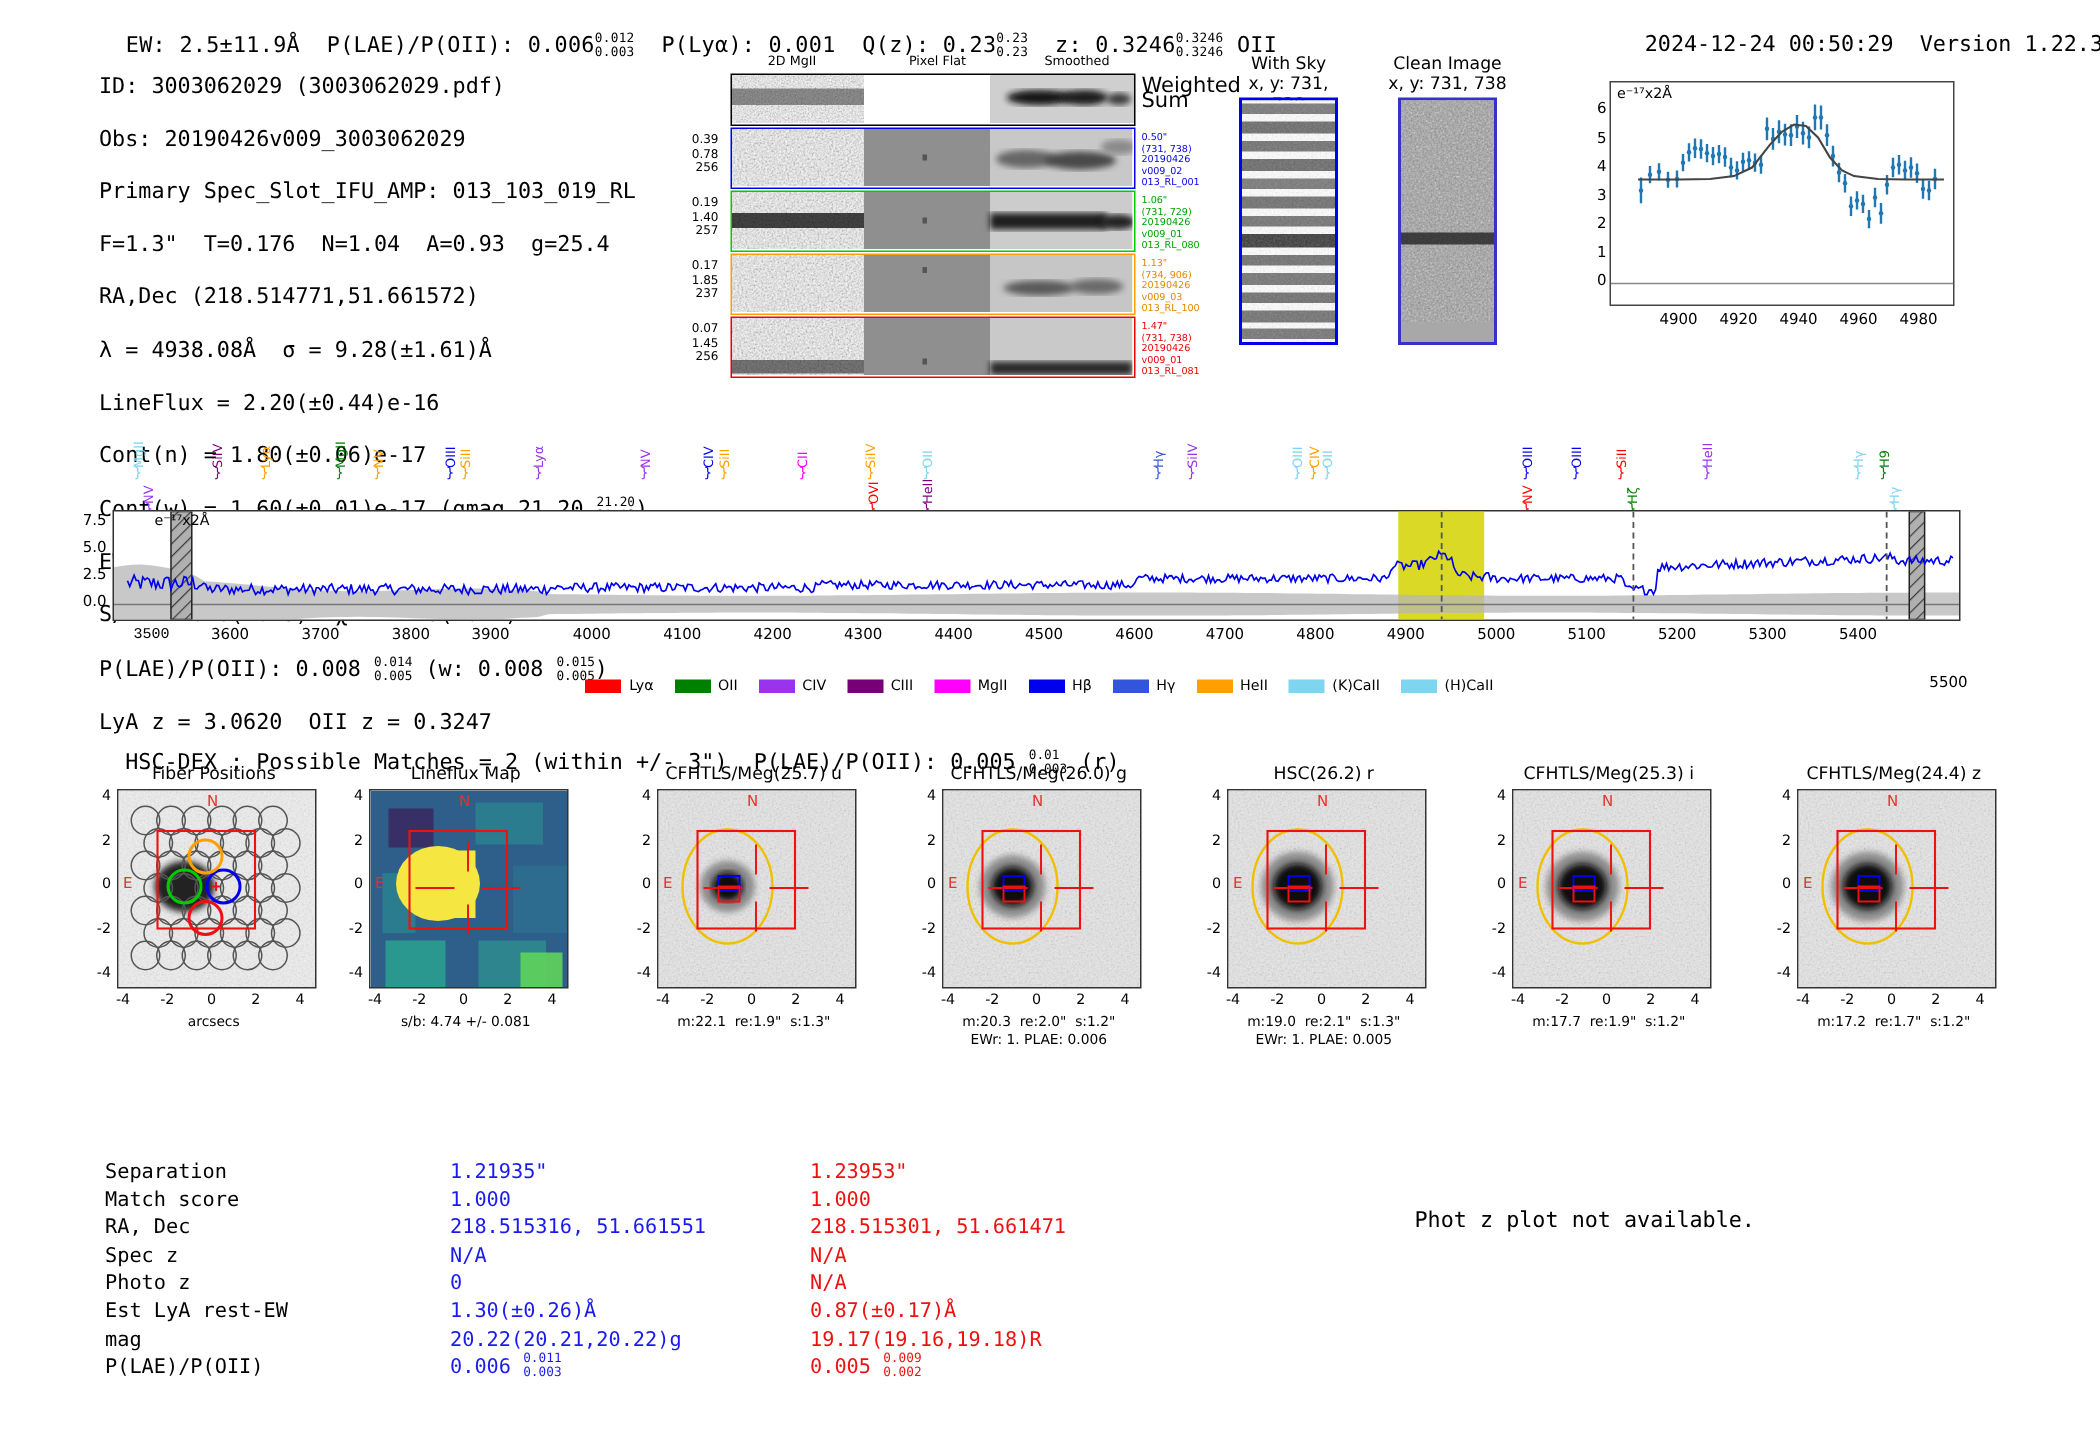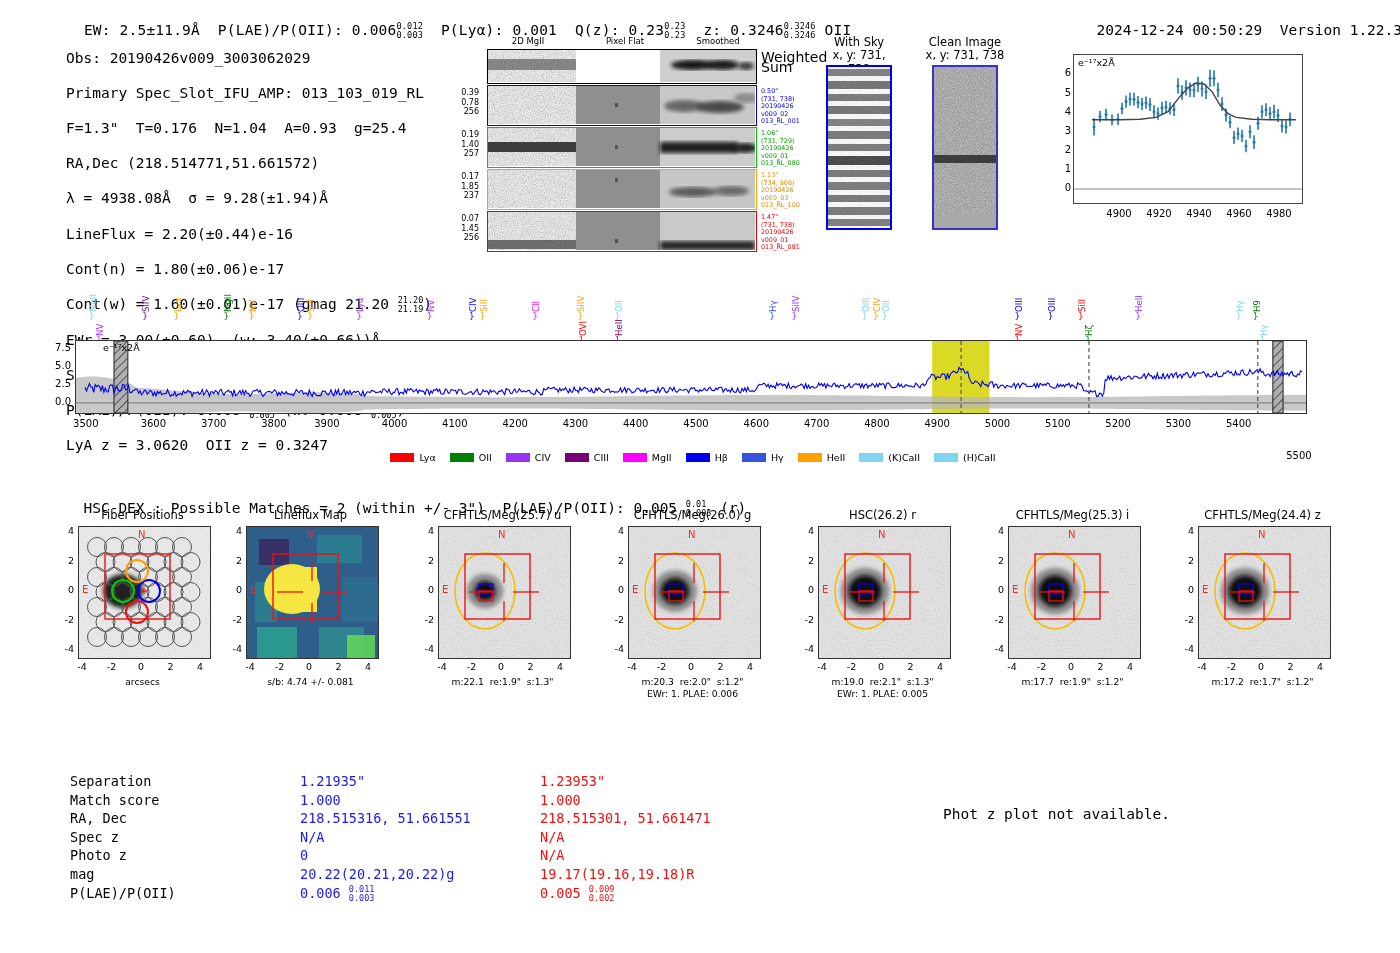--- a/index.html
+++ b/index.html
@@ -70,25 +70,26 @@
 <body>
 
 <div class="abs mono" id="hdr-line">
   <span>EW: 2.5±11.9Å</span>&nbsp;&nbsp;<span>P(LAE)/P(OII):</span>&nbsp;<span>0.006</span><span class="frac"><i>0.012</i><i>0.003</i></span>&nbsp;&nbsp;<span>P(Lyα): 0.001</span>&nbsp;&nbsp;<span>Q(z): 0.23</span><span class="frac"><i>0.23</i><i>0.23</i></span>&nbsp;&nbsp;<span>z: 0.3246</span><span class="frac"><i>0.3246</i><i>0.3246</i></span>&nbsp;<span>OII</span>
 </div>
 <div class="abs mono" id="hdr-date">
   <span>2024-12-24 00:50:29</span>&nbsp;&nbsp;<span>Version 1.22.3</span>
 </div>
 
 <div class="abs mono" id="info">
+<div>ID: 3003062029 (3003062029.pdf)</div>
 <div>Obs: 20190426v009_3003062029</div>
 <div>Primary Spec_Slot_IFU_AMP: 013_103_019_RL</div>
 <div>F=1.3"  T=0.176  N=1.04  A=0.93  g=25.4</div>
 <div>RA,Dec (218.514771,51.661572)</div>
-<div>λ = 4938.08Å  σ = 9.28(±1.94)Å</div>
+<div>λ = 4938.08Å  σ = 9.28(±1.61)Å</div>
 <div>LineFlux = 2.20(±0.44)e-16</div>
 <div>Cont(n) = 1.80(±0.06)e-17</div>
 <div><span>Cont(w) = 1.60(±0.01)e-17 (gmag 21.20 </span><span class="frac"><i>21.20</i><i>21.19</i></span><span>)</span></div>
 <div>EWr = 3.00(±0.60)  (w: 3.40(±0.66))Å</div>
 <div>S/N = 10.6(±0.8)  χ² = 1.8(±0.2)</div>
 <div><span>P(LAE)/P(OII): 0.008 </span><span class="frac"><i>0.014</i><i>0.005</i></span><span> (w: 0.008 </span><span class="frac"><i>0.015</i><i>0.005</i></span><span>)</span></div>
 <div>LyA z = 3.0620  OII z = 0.3247</div>
 </div>
 
 <div class="abs" id="spec2d" style="width:360px;height:220px;">
@@ -463,21 +464,21 @@
       </svg>
     <div style="position:absolute;left:27px;top:1px;font-family:'DejaVu Sans',sans-serif;font-size:9.5px;">e⁻¹⁷x2Å</div>
   </div>
   <div id="spec-yticks">
       <div class="tick" style="width: 28px; text-align: right; left: -32px; top: 55.92px; position: absolute;">0.0</div>
       <div class="tick" style="width: 28px; text-align: right; left: -32px; top: 37.92px; position: absolute;">2.5</div>
       <div class="tick" style="width: 28px; text-align: right; left: -32px; top: 19.92px; position: absolute;">5.0</div>
       <div class="tick" style="width: 28px; text-align: right; left: -32px; top: 1.92px; position: absolute;">7.5</div>
     </div>
   <div id="spec-xticks">
-      <div class="tick" style="width: 40px; text-align: left; left: -1.91176px; top: 78px; position: absolute;">3500</div>
+      <div class="tick" style="width: 40px; text-align: right; left: -1.91176px; top: 78px; position: absolute; font-family: Liberation Mono, monospace;">3500</div>
       <div class="tick" style="width: 40px; text-align: center; left: 58.3824px; top: 78px; position: absolute;">3600</div>
       <div class="tick" style="width: 40px; text-align: center; left: 118.676px; top: 78px; position: absolute;">3700</div>
       <div class="tick" style="width: 40px; text-align: center; left: 178.971px; top: 78px; position: absolute;">3800</div>
       <div class="tick" style="width: 40px; left: 239.265px; top: 78px; position: absolute;">3900</div>
       <div class="tick" style="width: 40px; text-align: center; left: 299.559px; top: 78px; position: absolute;">4000</div>
       <div class="tick" style="width: 40px; text-align: center; left: 359.853px; top: 78px; position: absolute;">4100</div>
       <div class="tick" style="width: 40px; text-align: center; left: 420.147px; top: 78px; position: absolute;">4200</div>
       <div class="tick" style="width: 40px; text-align: center; left: 480.441px; top: 78px; position: absolute;">4300</div>
       <div class="tick" style="width: 40px; text-align: center; left: 540.735px; top: 78px; position: absolute;">4400</div>
       <div class="tick" style="width: 40px; text-align: center; left: 601.029px; top: 78px; position: absolute;">4500</div>
@@ -809,20 +810,25 @@
         <td style="width: 230px;">Spec z</td>
         <td class="c-blue" style="width: 240px;">N/A</td>
         <td class="c-red">N/A</td>
       </tr>
       <tr>
         <td style="width: 230px;">Photo z</td>
         <td class="c-blue" style="width: 240px;">0</td>
         <td class="c-red">N/A</td>
       </tr>
       <tr>
+        <td style="width: 230px;">Est LyA rest-EW</td>
+        <td class="c-blue" style="width: 240px;">1.30(±0.26)Å</td>
+        <td class="c-red">0.87(±0.17)Å</td>
+      </tr>
+      <tr>
         <td style="width: 230px;">mag</td>
         <td class="c-blue" style="width: 240px;">20.22(20.21,20.22)g</td>
         <td class="c-red">19.17(19.16,19.18)R</td>
       </tr>
       <tr>
         <td style="width: 230px;">P(LAE)/P(OII)</td>
         <td class="c-blue" style="width: 240px;"><span>0.006 </span><span class="frac"><i>0.011</i><i>0.003</i></span></td>
         <td class="c-red"><span>0.005 </span><span class="frac"><i>0.009</i><i>0.002</i></span></td>
       </tr>
     </tbody>

